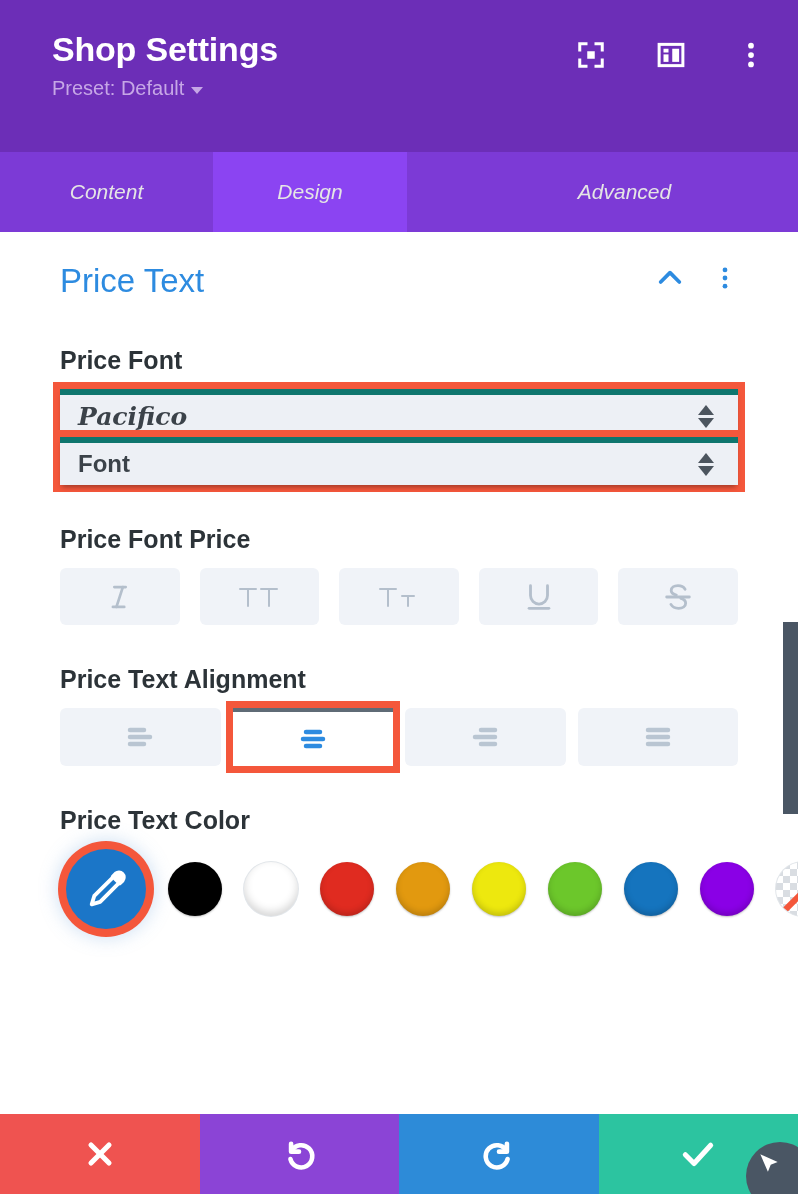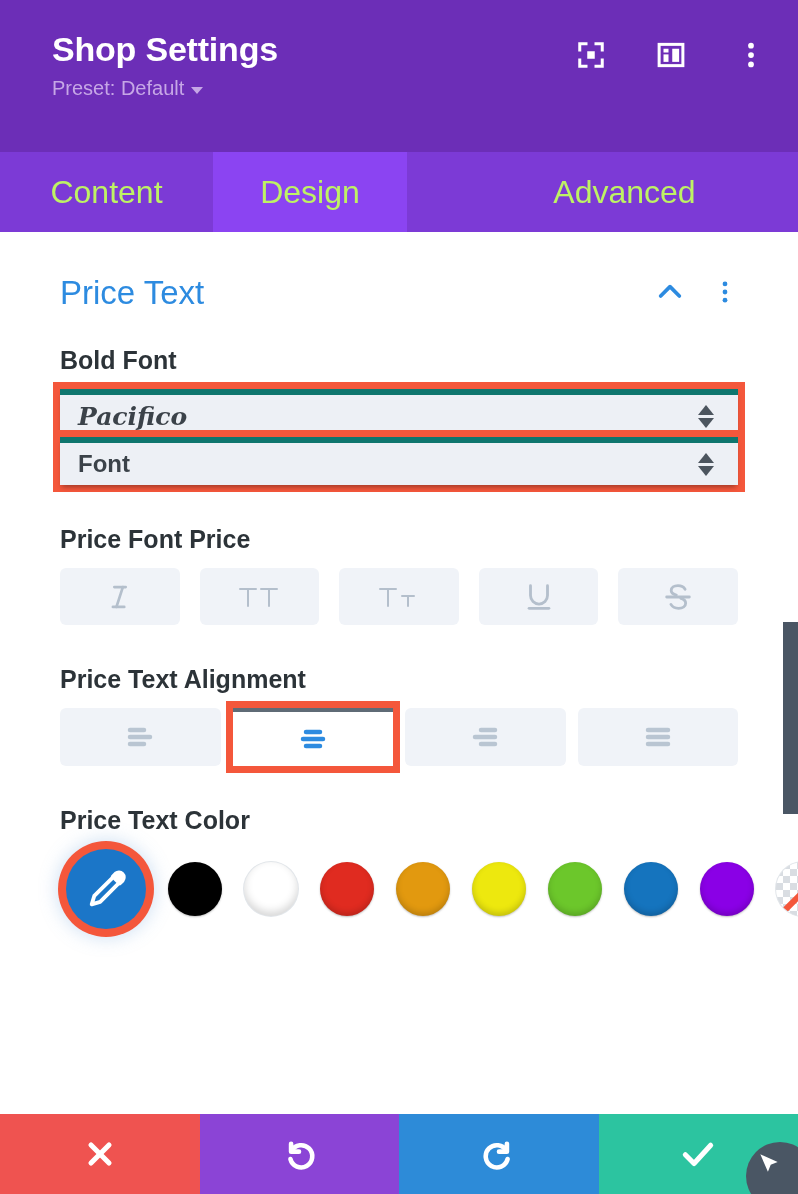--- a/index.html
+++ b/index.html
@@ -57,41 +57,42 @@
   .hicon { width: 30px; height: 30px; display: block; }
 
   
   .tabs {
     display: flex;
     background: #7C3AD6;
     height: 80px;
   }
   .tab {
     display: flex; align-items: center; justify-content: center;
-    color: #bef264;
-    font-size: 32px;
+    color: #e5e5e5;
+    font-size: 21px;
     font-weight: 400;
     height: 80px;
     cursor: pointer;
+    font-style: italic;
   }
   .tab-content { width: 213px; }
   .tab-design  { width: 194px; background: #8B44F2; }
   .tab-advanced{ width: 391px; padding-left: 44px; }
 
   
   .body-area {
     position: relative;
     height: 882px;
     background: #ffffff;
     padding: 0 60px;
     overflow: hidden;
   }
 
   .section-head {
-    display: flex; align-items: flex-end;
+    display: flex; align-items: flex-start;
     padding-top: 30px;
     height: 80px;
   }
   .section-title {
     color: #2D8BE0;
     font-size: 33px;
     font-weight: 400;
     flex: 1;
   }
   .section-head-icons { display: flex; align-items: center; gap: 26px; }
@@ -320,21 +321,21 @@
         <span>
           <svg width="26" height="30" viewBox="0 0 24 24" fill="#2D8BE0">
             <circle cx="12" cy="4.5" r="2.2"></circle>
               <circle cx="12" cy="12" r="2.2"></circle>
               <circle cx="12" cy="19.5" r="2.2"></circle>
           </svg>
         </span>
       </div>
     </div>
 
-    <div class="field-label">Bold Font</div>
+    <div class="field-label">Price Font</div>
     <div class="select-wrap highlight">
       <div class="select-box">
         <span class="select-value script">Pacifico</span>
         <span class="spinner">
           <span class="tri-up"></span>
             <span class="tri-down"></span>
         </span>
       </div>
     </div>
 

